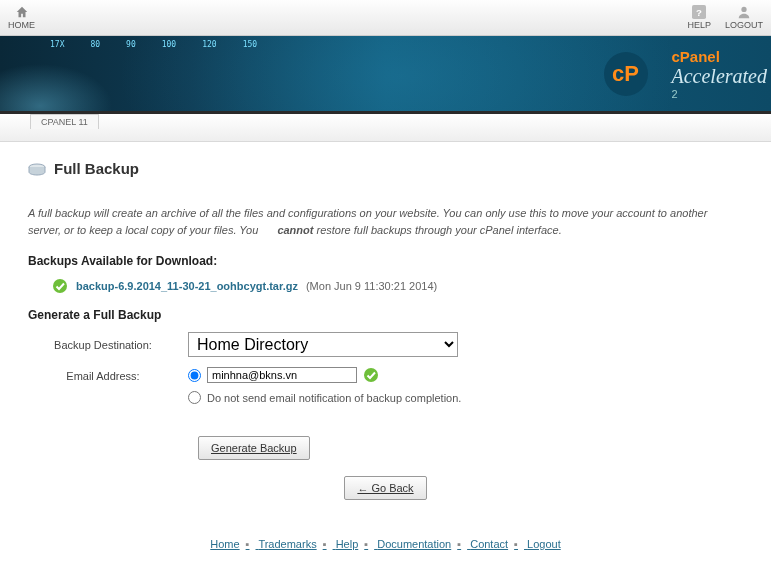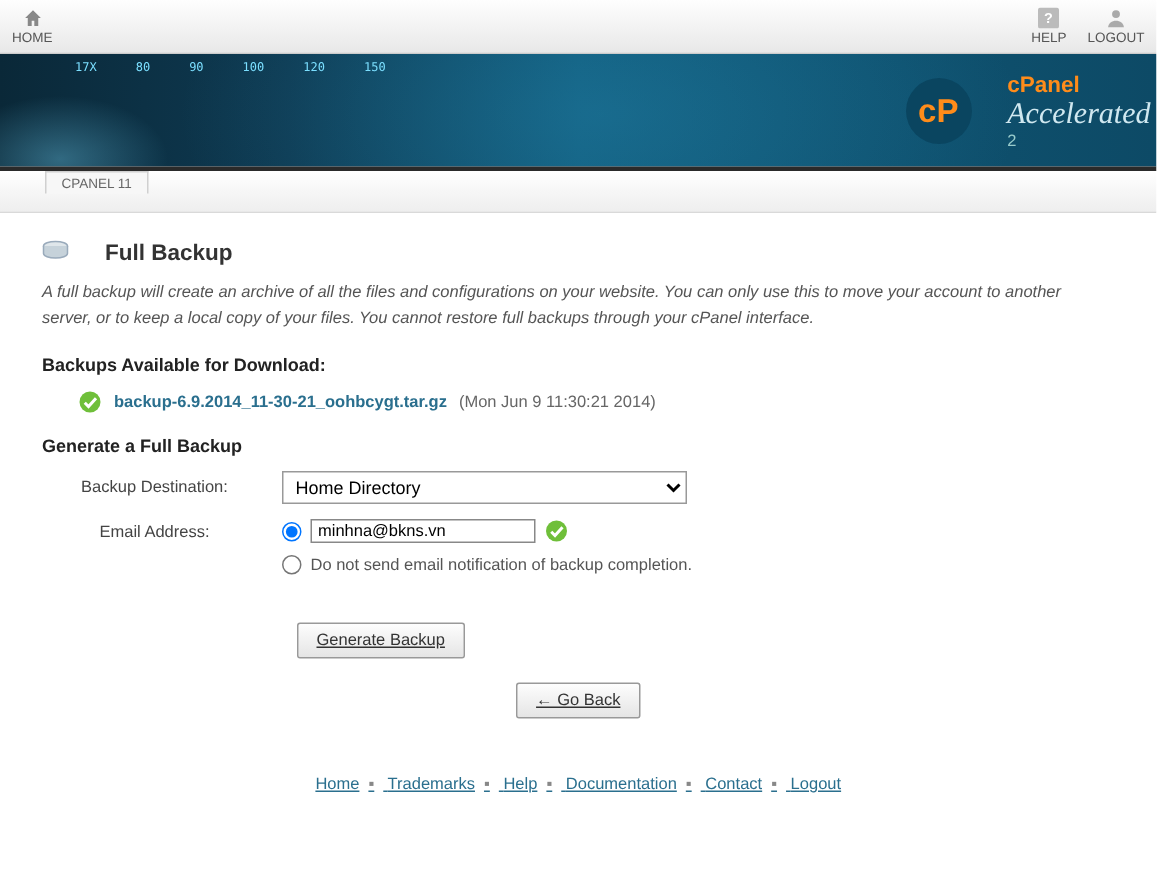--- a/index.html
+++ b/index.html
@@ -13,33 +13,33 @@
 .dial { position: absolute; top: 4px; left: 50px; display: flex; gap: 26px; font-size: 8px; color: #7bdfff; font-family: monospace; }
 .logo-wrap { position: absolute; right: 4px; top: 12px; display: flex; align-items: center; gap: 20px; }
 .cp-circle { width: 44px; height: 44px; border-radius: 50%; background: #0a4560; display: flex; align-items: center; justify-content: center; font-weight: bold; font-size: 22px; color: #ff8c1a; font-family: Arial; }
 .cp-text { display: flex; align-items: baseline; flex-direction: column; }
 .cp-cpanel { color: #ff8c1a; font-size: 15px; font-weight: bold; font-family: Arial; }
 .cp-acc { color: #d0e8f0; font-size: 20px; font-style: italic; font-family: "Brush Script MT", cursive; margin-left: 4px; }
 .cp-sub { color: #9cc; font-size: 11px; vertical-align: sub; margin-left: 2px; }
 .crumb-bar { height: 28px; background: linear-gradient(#fff, #eee); border-bottom: 1px solid #d9d9d9; padding-left: 30px; display:flex; align-items:flex-start; }
 .crumb-tab { background: #f7f7f7; border: 1px solid #d0d0d0; border-bottom: none; padding: 2px 10px; font-size: 9px; color: #666; text-transform: uppercase; }
 .content { padding: 18px 28px 10px 28px; }
-h2.title { font-size: 15px; color: #333; display: flex; align-items: flex-start; gap: 24px; margin-bottom: 10px; }
+h2.title { font-size: 15px; color: #333; display: flex; align-items: flex-end; gap: 8px; margin-bottom: 28px; }
 .desc { font-style: italic; color: #555; font-size: 11px; line-height: 1.5; margin-bottom: 16px; }
-.desc .cannot { font-weight: normal; }
+.desc .cannot { font-weight: bold; margin-left: 16px; }
 h3.sect { font-size: 12px; color: #222; font-weight: bold; margin: 14px 0 10px 0; }
 .backup-list { padding-left: 24px; }
 .backup-row { display: flex; align-items: center; gap: 8px; margin-bottom: 8px; font-size: 11px; }
 .backup-row a { color: #2a6f8e; font-weight: bold; text-decoration: none; }
 .backup-row .meta { color: #666; }
 .check-ic { width: 16px; height: 16px; }
 .form-row { display: flex; align-items: center; margin: 10px 0; }
 .form-lbl { width: 160px; text-align: center; padding-right: 10px; color: #444; font-size: 11px; }
 .form-ctrl { flex: 1; display: flex; align-items: center; gap: 8px; }
-select.dest { width: 270px; padding: 2px 4px; font-size: 12px; border: 1px solid #999; background: #fff; }
+select.dest { width: 270px; padding: 2px 4px; font-size: 16px; border: 1px solid #999; background: #fff; }
 .radio-col { display: flex; flex-direction: column; gap: 8px; }
 .radio-line { display: flex; align-items: center; gap: 6px; color: #555; }
 input[type=text].email { width: 150px; padding: 1px 4px; border: 1px solid #888; font-size: 11px; }
 .btn { background: linear-gradient(#fdfdfd, #e5e5e5); border: 1px solid #999; padding: 5px 12px; font-size: 11px; color: #333; cursor: pointer; border-radius: 2px; text-decoration: underline; }
 .btn-row { margin: 32px 0 16px 170px; }
 .goback-row { text-align: center; margin: 10px 0 22px 0; }
 .footer { text-align: center; font-size: 11px; color: #2a6f8e; padding: 6px 0 10px 0; text-decoration: underline; }
 .footer span.sep { color: #888; margin: 0 6px; }
 .footer a { color: #2a6f8e; text-decoration: none; cursor:pointer; }
 </style>

